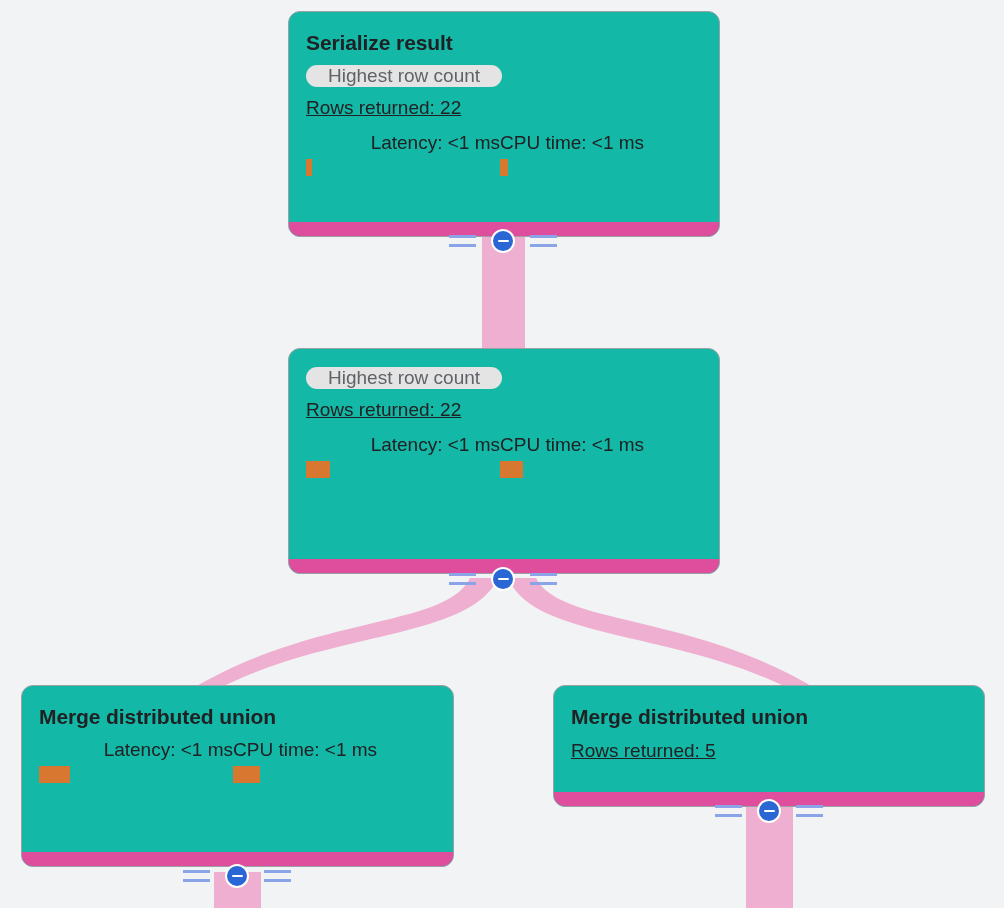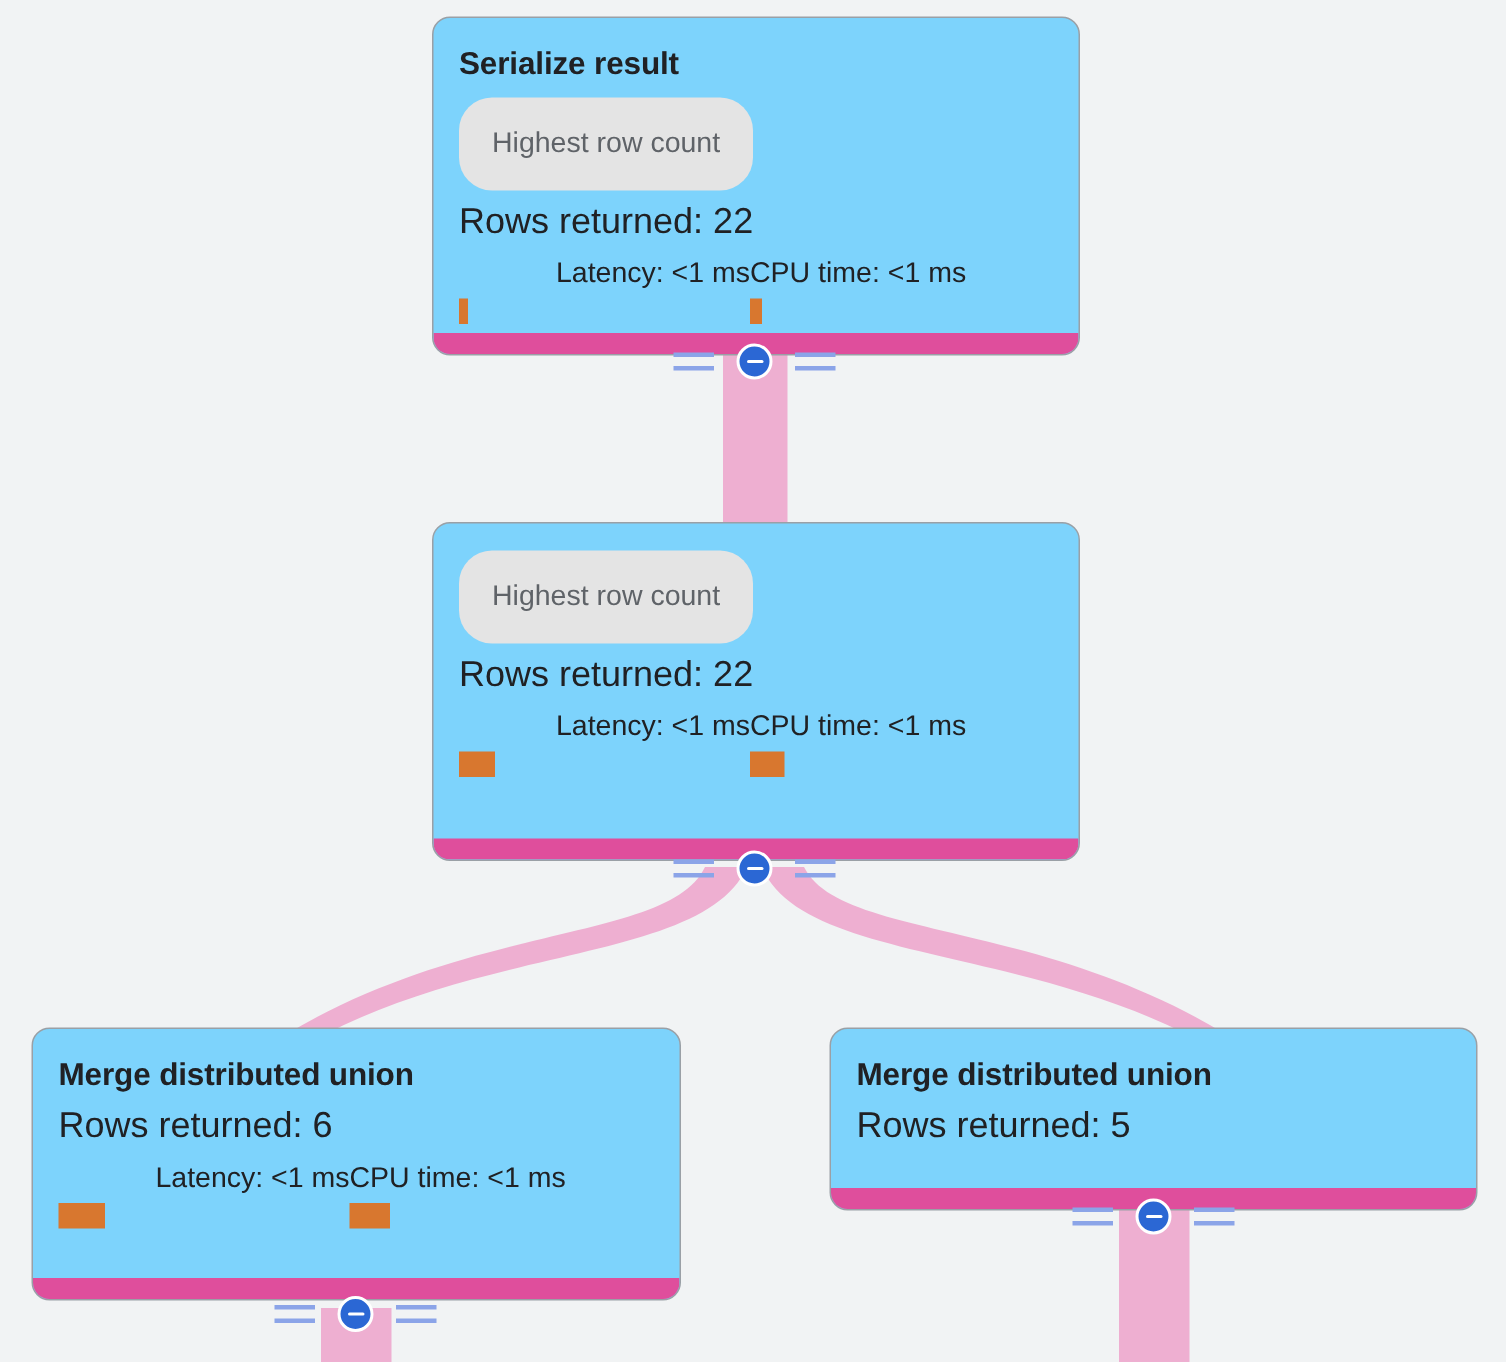--- a/index.html
+++ b/index.html
@@ -32,21 +32,21 @@
     width: 1004px;
     height: 908px;
     z-index: 1;
     pointer-events: none;
   }
 
   
   .node-card {
     position: absolute;
     z-index: 3;
-    background: #7dd3fc;
+    background: #14b8a6;
     border: 1px solid #9aa0a6;
     border-radius: 12px;
     box-sizing: border-box;
     overflow: hidden;
   }
   .node-body {
     padding: 18px 17px 10px 17px;
   }
   .node-title {
     font-size: 21px;
@@ -56,31 +56,32 @@
     letter-spacing: -0.1px;
     margin: 0 0 9px 0;
     white-space: nowrap;
   }
   .node-chip {
     display: inline-block;
     background: #e4e4e4;
     color: #5f6368;
     font-size: 19px;
     line-height: 22px;
-    padding: 20px 22px;
+    padding: 0 22px;
     border-radius: 22px;
     margin-bottom: 9px;
     white-space: nowrap;
   }
   .node-rows {
-    font-size: 24px;
+    font-size: 19px;
     line-height: 24px;
     color: #202124;
     margin: 0 0 12px 0;
     white-space: nowrap;
+    text-decoration: underline;
   }
   .metrics-row {
     display: flex;
     gap: 0px;
   }
   .metric {
     box-sizing: border-box;
     text-align: right;
   }
   .metric-label {
@@ -217,21 +218,20 @@
           <div class="metric-bar" style="width:23px;"></div>
         </div>
       </div>
     </div>
     <div class="node-footer"></div>
   </div>
 
   <div class="node-card" id="card-union-left" style="left:21px; top:685px; width:433px; height:182px;">
     <div class="node-body" style="padding:18px 17px 10px 17px;">
       <div class="node-title">Merge distributed union</div>
-      <div class="node-rows">Rows returned: 6</div>
       <div class="metrics-row">
         <div class="metric" style="width:194px;">
           <div class="metric-label">Latency: &lt;1 ms</div>
           <div class="metric-bar" style="width:31px;"></div>
         </div>
         <div class="metric">
           <div class="metric-label">CPU time: &lt;1 ms</div>
           <div class="metric-bar" style="width:27px;"></div>
         </div>
       </div>

